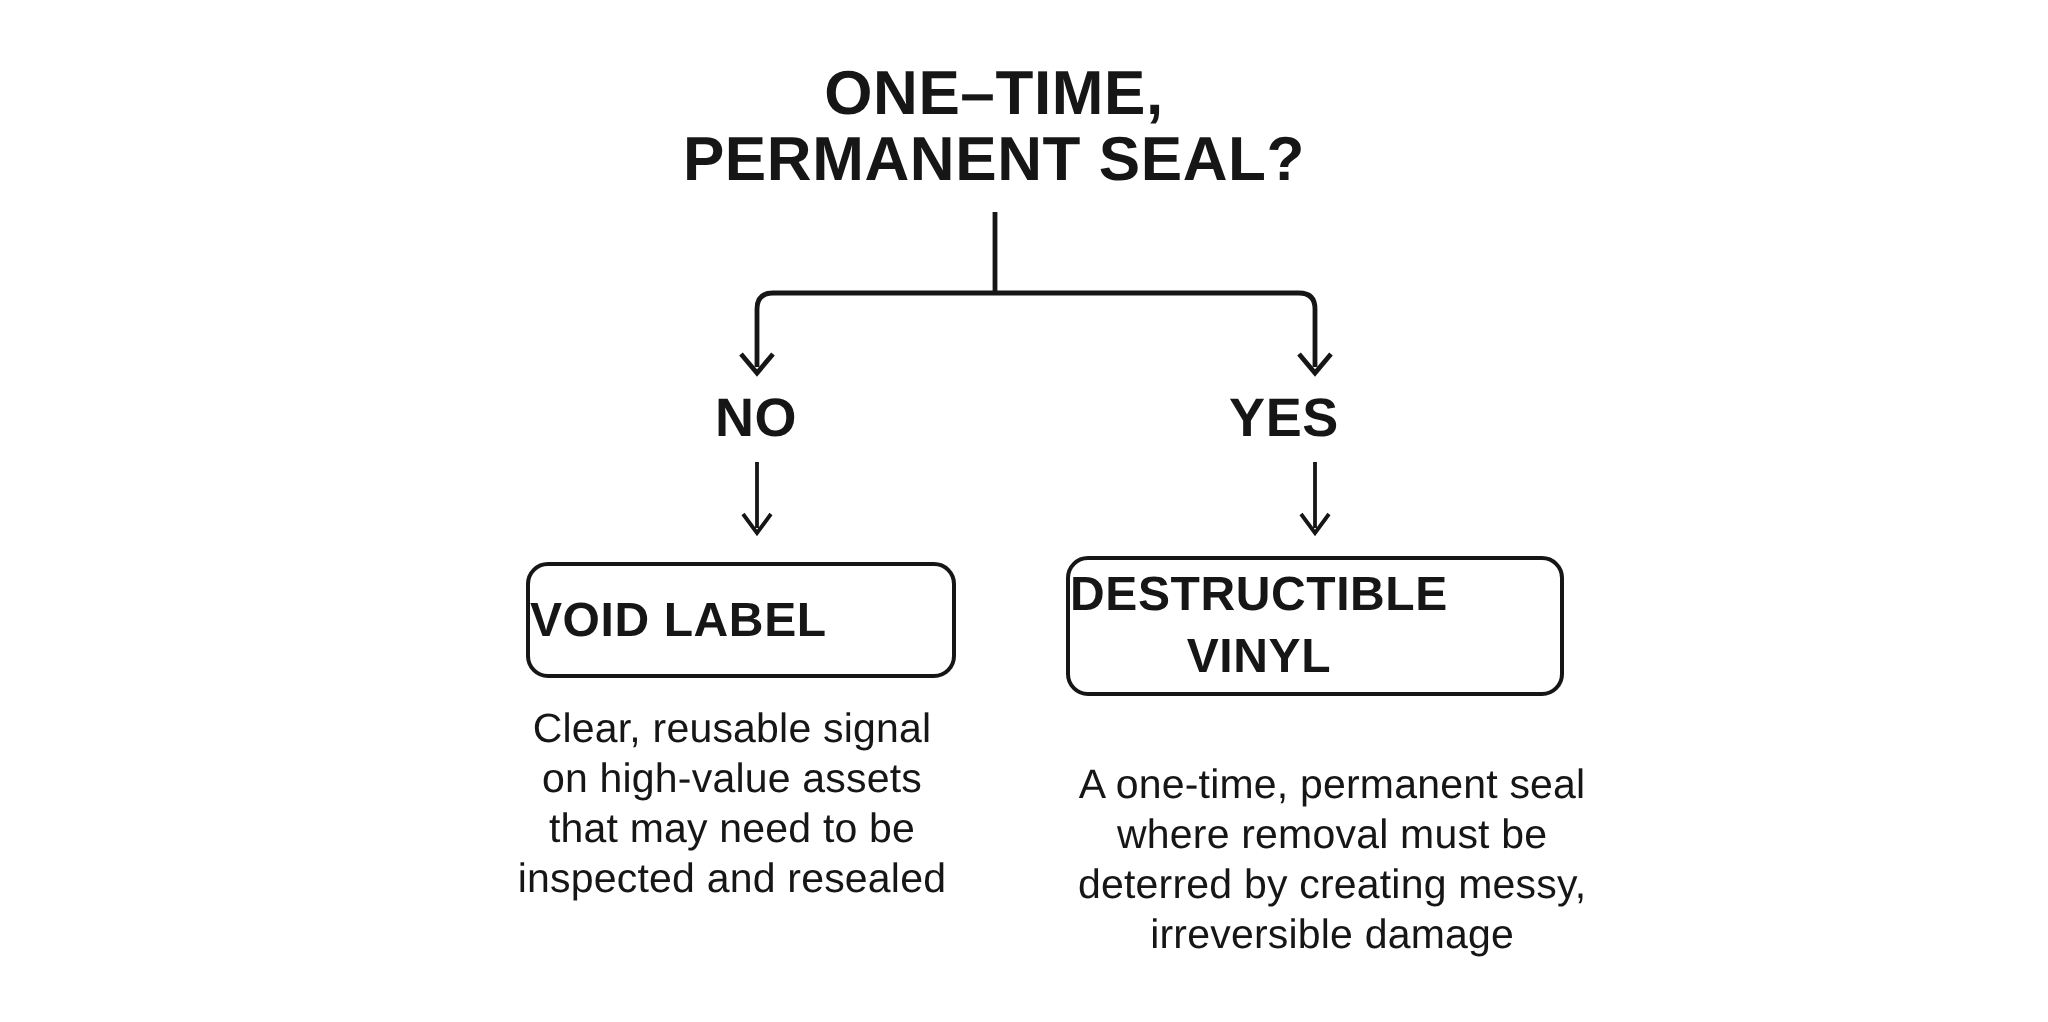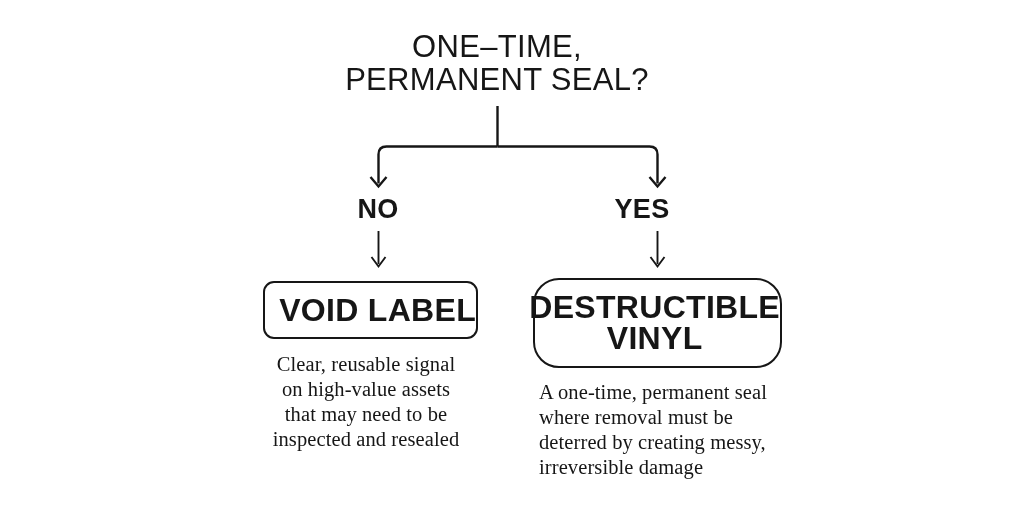--- a/index.html
+++ b/index.html
@@ -33,21 +33,21 @@
   .connectors .main-line { stroke-width: 2.4px; }
   .connectors .thin-line { stroke-width: 1.9px; }
   .diagram-title {
     position: absolute;
     left: 497px; top: 30px;
     transform: translateX(-50%);
     width: 420px;
     text-align: center;
     font-size: 31px;
     line-height: 33px;
-    font-weight: 400;
+    font-weight: 700;
     letter-spacing: 0.3px;
     white-space: pre-line;
   }
   .branch-label {
     position: absolute;
     top: 193px;
     transform: translateX(-50%);
     font-size: 27px;
     line-height: 32px;
     font-weight: 700;
@@ -55,48 +55,47 @@
   }
   .branch-label.no  { left: 378px; }
   .branch-label.yes { left: 642px; }
   .node-box {
     position: absolute;
     border: 2.5px solid var(--ink);
     border-radius: 11px;
     background: var(--bg);
     display: flex;
     align-items: center;
-    justify-content: flex-end;
+    justify-content: flex-start;
     text-align: center;
     font-weight: 700;
-    font-size: 32px;
+    font-size: 24px;
     line-height: 31px;
     letter-spacing: 0.3px;
     white-space: pre-line;
   }
   .node-box.left  { left: 263px; top: 281px; width: 215px; height: 58px; }
-  .node-box.right { left: 533px; top: 278px; width: 249px; height: 90px; border-radius: 26px; }
+  .node-box.right { left: 533px; top: 278px; width: 249px; height: 70px; }
   .node-desc {
     position: absolute;
     font-size: 20.5px;
     line-height: 25px;
     font-weight: 400;
     letter-spacing: 0.1px;
     white-space: pre-line;
     color: var(--ink);
-    font-family: Liberation Serif, serif;
   }
   .node-desc.left {
     left: 366px; top: 352px;
     transform: translateX(-50%);
     text-align: center;
   }
   .node-desc.right {
     left: 539px; top: 380px;
-    text-align: left;
+    text-align: center;
   }
 </style>
 </head>
 <body>
 
 <div class="canvas">
 
   <svg class="connectors" viewBox="0 0 1024 511" xmlns="http://www.w3.org/2000/svg" aria-hidden="true">
 
     <path class="main-line" d="M497.5 106 V146.5"></path>

